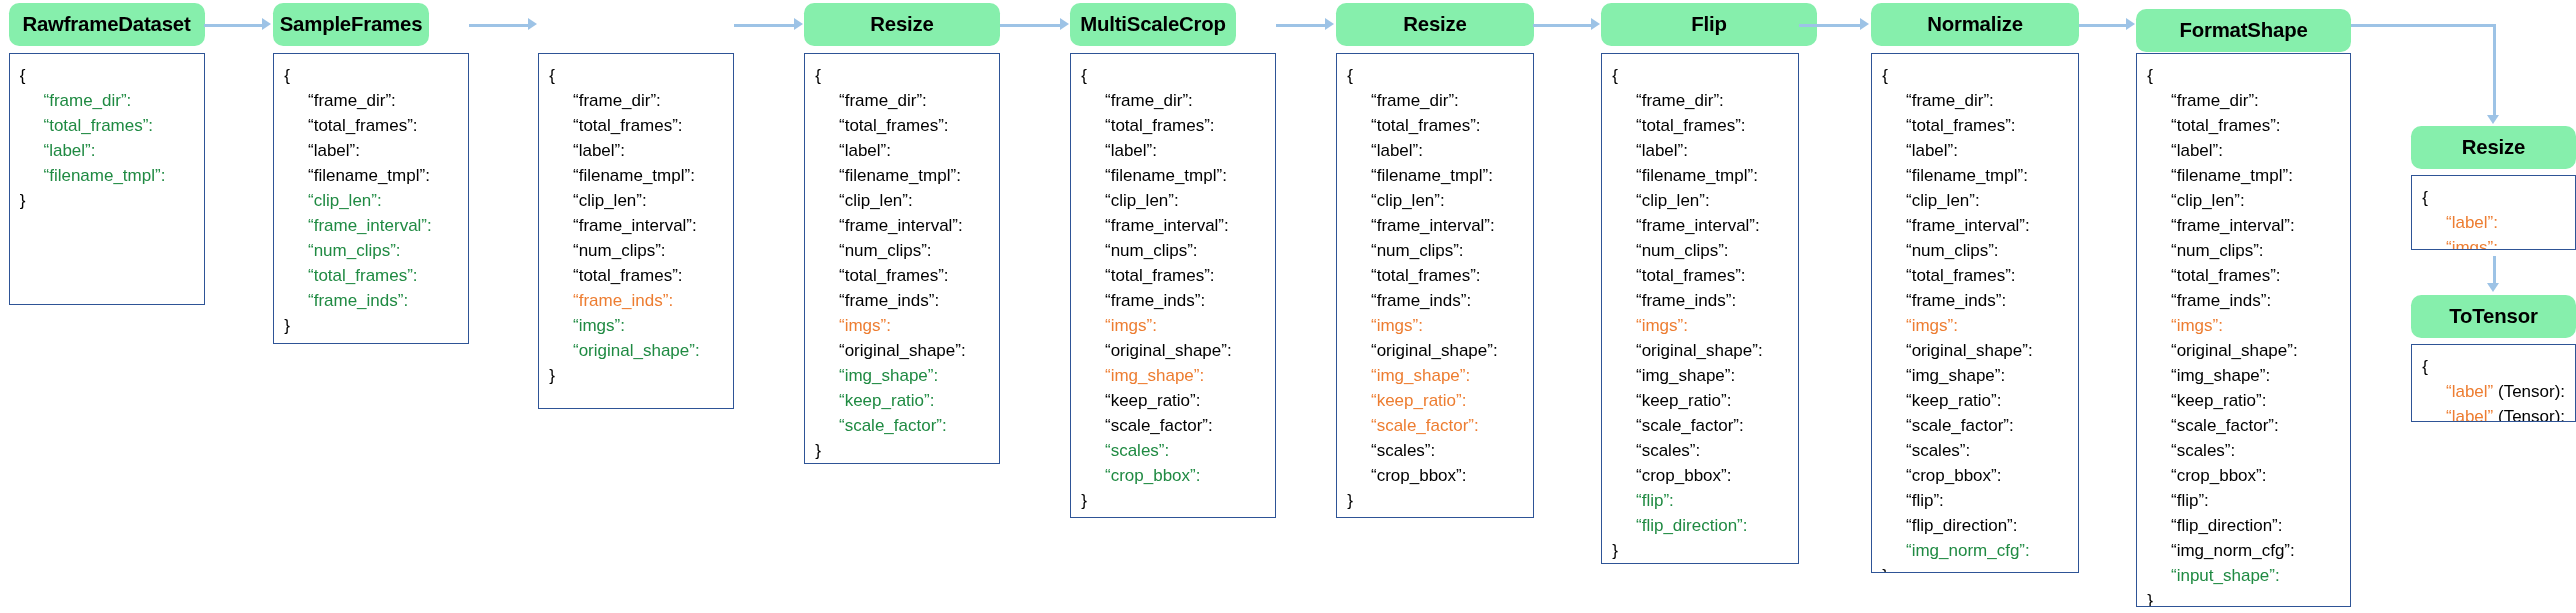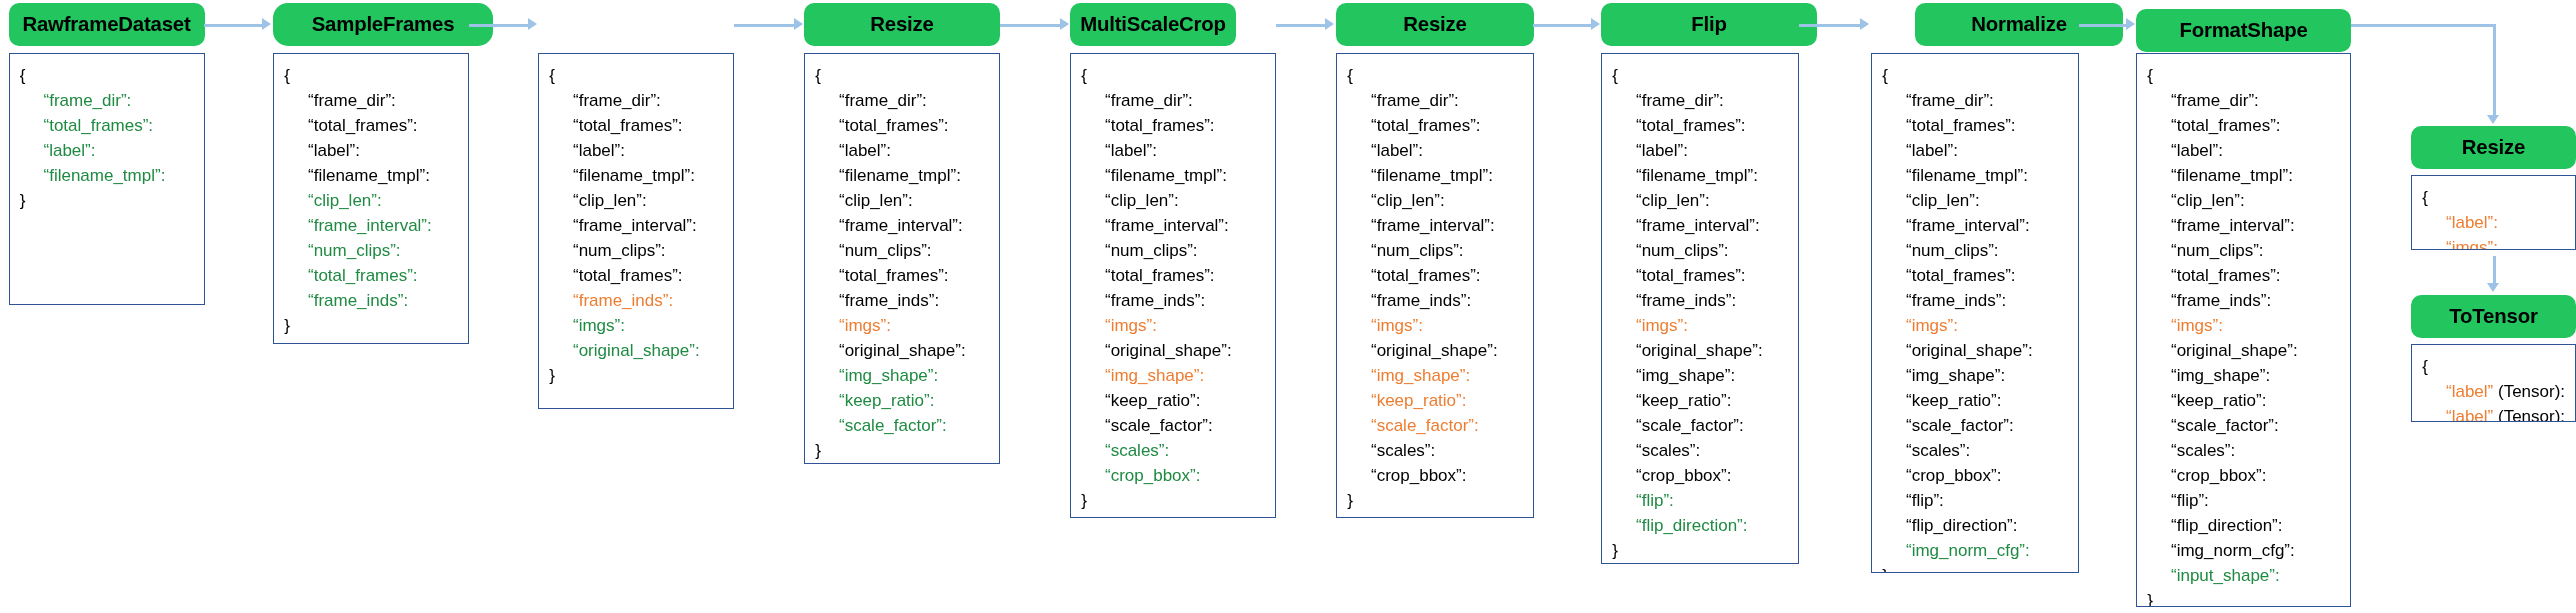--- a/index.html
+++ b/index.html
@@ -17,21 +17,21 @@
   #canvas {
     position: relative;
     width: 2576px;
     height: 613px;
     background: #ffffff;
   }
 
   
   .pill {
     position: absolute;
-    background: #22c55e;
+    background: #86efac;
     border-radius: 10.2px;
     display: flex;
     align-items: center;
     justify-content: center;
     color: #000000;
     font-weight: bold;
     font-size: 20.4px;
     letter-spacing: -0.2px;
     white-space: nowrap;
     box-sizing: border-box;
@@ -96,21 +96,21 @@
     <div class="dictbox" style="left: 8.5px; top: 53px; width: 196px; height: 252px;">
       <div class="dline">{</div>
       <div class="dline indent"><span class="k-green">“frame_dir”:</span></div>
       <div class="dline indent"><span class="k-green">“total_frames”:</span></div>
       <div class="dline indent"><span class="k-green">“label”:</span></div>
       <div class="dline indent"><span class="k-green">“filename_tmpl”:</span></div>
       <div class="dline">}</div>
     </div>
     <div class="hline" style="left: 204px; top: 24px; width: 58px;"></div>
     <div class="arrow-right" style="left: 262px; top: 18px;"></div>
-    <div class="pill" style="left: 273px; top: 3.4px; width: 220px; height: 43px; border-radius: 15px;">
+    <div class="pill" style="left: 273px; top: 3.4px; width: 156px; height: 43px;">
       <span>SampleFrames</span>
     </div>
     <div class="dictbox" style="left: 273px; top: 53px; width: 196px; height: 291px;">
       <div class="dline">{</div>
       <div class="dline indent"><span class="k-black">“frame_dir”:</span></div>
       <div class="dline indent"><span class="k-black">“total_frames”:</span></div>
       <div class="dline indent"><span class="k-black">“label”:</span></div>
       <div class="dline indent"><span class="k-black">“filename_tmpl”:</span></div>
       <div class="dline indent"><span class="k-green">“clip_len”:</span></div>
       <div class="dline indent"><span class="k-green">“frame_interval”:</span></div>
@@ -231,21 +231,21 @@
       <div class="dline indent"><span class="k-black">“keep_ratio”:</span></div>
       <div class="dline indent"><span class="k-black">“scale_factor”:</span></div>
       <div class="dline indent"><span class="k-black">“scales”:</span></div>
       <div class="dline indent"><span class="k-black">“crop_bbox”:</span></div>
       <div class="dline indent"><span class="k-green">“flip”:</span></div>
       <div class="dline indent"><span class="k-green">“flip_direction”:</span></div>
       <div class="dline">}</div>
     </div>
     <div class="hline" style="left: 1799px; top: 24px; width: 61px;"></div>
     <div class="arrow-right" style="left: 1860px; top: 18px;"></div>
-    <div class="pill" style="left: 1871px; top: 3.4px; width: 208px; height: 43px; margin-left: 44px;">
+    <div class="pill" style="left: 1871px; top: 3.4px; width: 208px; height: 43px;">
       <span>Normalize</span>
     </div>
     <div class="dictbox" style="left: 1871px; top: 53px; width: 208px; height: 520px;">
       <div class="dline">{</div>
       <div class="dline indent"><span class="k-black">“frame_dir”:</span></div>
       <div class="dline indent"><span class="k-black">“total_frames”:</span></div>
       <div class="dline indent"><span class="k-black">“label”:</span></div>
       <div class="dline indent"><span class="k-black">“filename_tmpl”:</span></div>
       <div class="dline indent"><span class="k-black">“clip_len”:</span></div>
       <div class="dline indent"><span class="k-black">“frame_interval”:</span></div>

